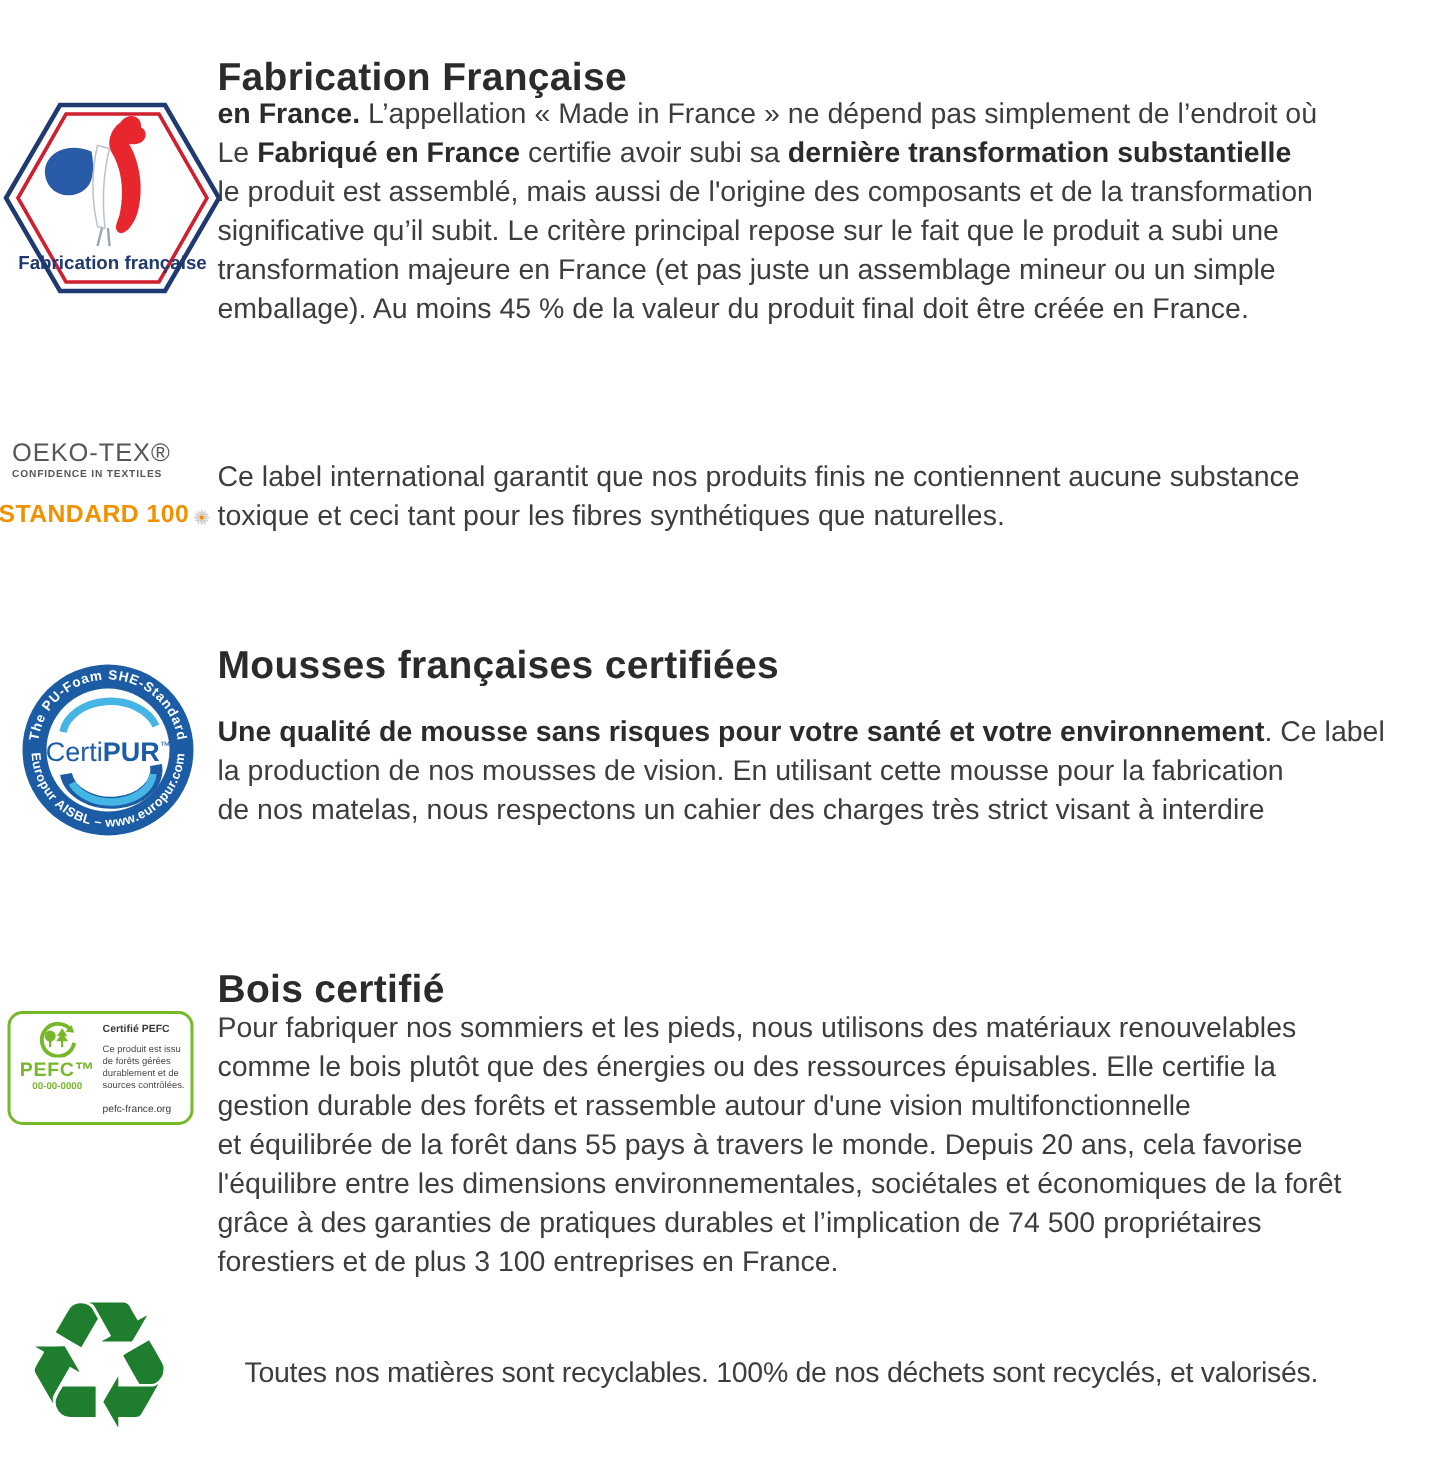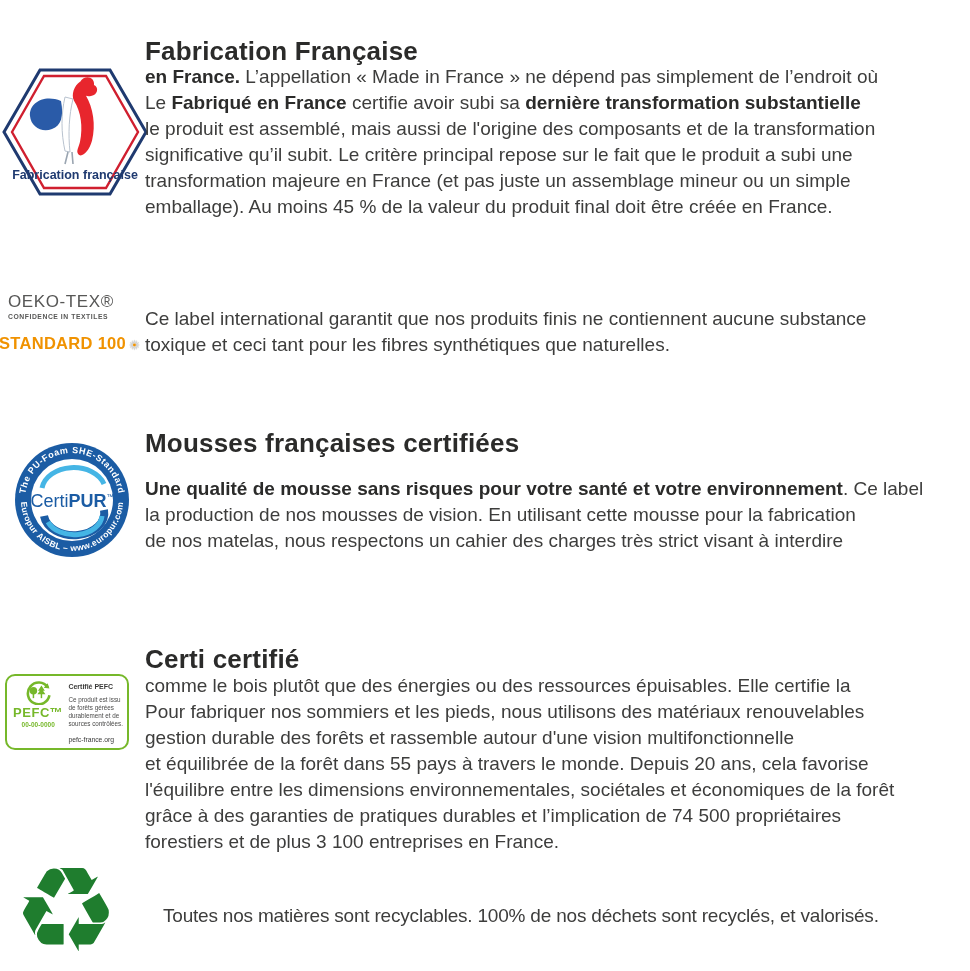--- a/index.html
+++ b/index.html
@@ -187,24 +187,24 @@
       <div class="pefc-cert-lines">
           <div class="tline"><span>Ce produit est issu</span></div>
           <div class="tline"><span>de forêts gérées</span></div>
           <div class="tline"><span>durablement et de</span></div>
           <div class="tline"><span>sources contrôlées.</span></div>
         </div>
       <div class="pefc-site">pefc-france.org</div>
     </div>
   </div>
 
-  <h2 class="sec-title" id="t4">Certi certifié</h2>
+  <h2 class="sec-title" id="t4">Bois certifié</h2>
   <div class="para" id="p4">
+      <div class="tline"><span>Pour fabriquer nos sommiers et les pieds, nous utilisons des matériaux renouvelables</span></div>
       <div class="tline"><span>comme le bois plutôt que des énergies ou des ressources épuisables. Elle certifie la</span></div>
-      <div class="tline"><span>Pour fabriquer nos sommiers et les pieds, nous utilisons des matériaux renouvelables</span></div>
       <div class="tline"><span>gestion durable des forêts et rassemble autour d'une vision multifonctionnelle</span></div>
       <div class="tline"><span>et équilibrée de la forêt dans 55 pays à travers le monde. Depuis 20 ans, cela favorise</span></div>
       <div class="tline"><span>l'équilibre entre les dimensions environnementales, sociétales et économiques de la forêt</span></div>
       <div class="tline"><span>grâce à des garanties de pratiques durables et l’implication de 74 500 propriétaires</span></div>
       <div class="tline"><span>forestiers et de plus 3 100 entreprises en France.</span></div>
     </div>
 
   <div class="recycle-icon">♻</div>
   <div class="recycle-text">Toutes nos matières sont recyclables. 100% de nos déchets sont recyclés, et valorisés.</div>
 

